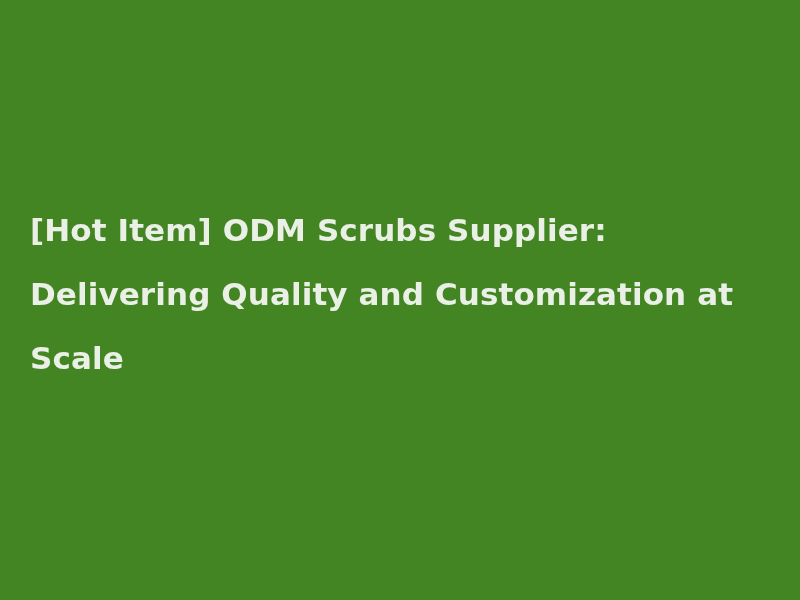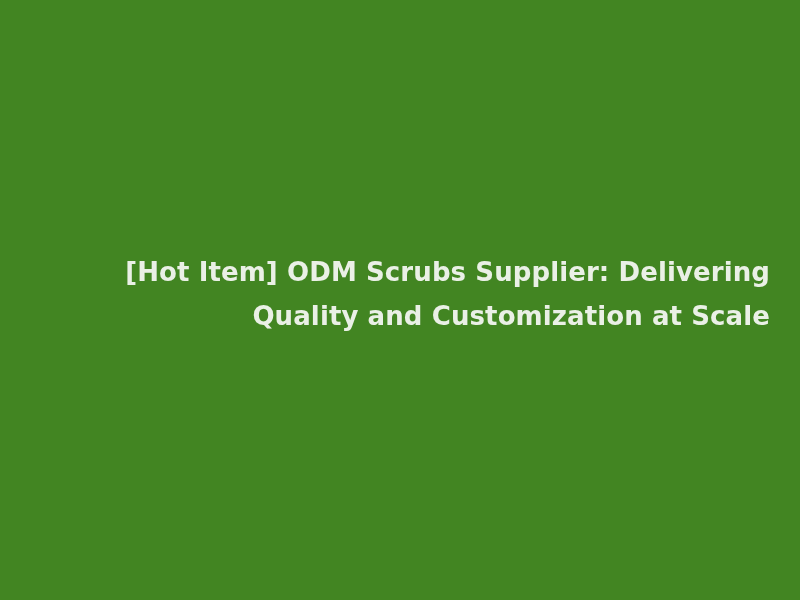--- a/index.html
+++ b/index.html
@@ -29,26 +29,26 @@
     width: 740px;
     margin: 0;
     padding: 0;
     
     transform: translateY(-6px);
   }
 
   .title-text {
     margin: 0;
     padding: 0;
-    text-align: right;
+    text-align: left;
     color: #eaf0e6;
     font-family: "DejaVu Sans", "Liberation Sans", sans-serif;
-    font-size: 26px;
+    font-size: 31px;
     font-weight: bold;
-    line-height: 44px;
+    line-height: 64px;
     letter-spacing: 0.1px;
     word-wrap: break-word;
   }
 </style>
 </head>
 <body>
 
 <div class="placard" style="background-color: rgb(66, 133, 34);">
   <div class="title-block">
     <h1 class="title-text" style="color: rgb(234, 240, 230);">[Hot Item] ODM Scrubs Supplier: Delivering Quality and Customization at Scale</h1>

